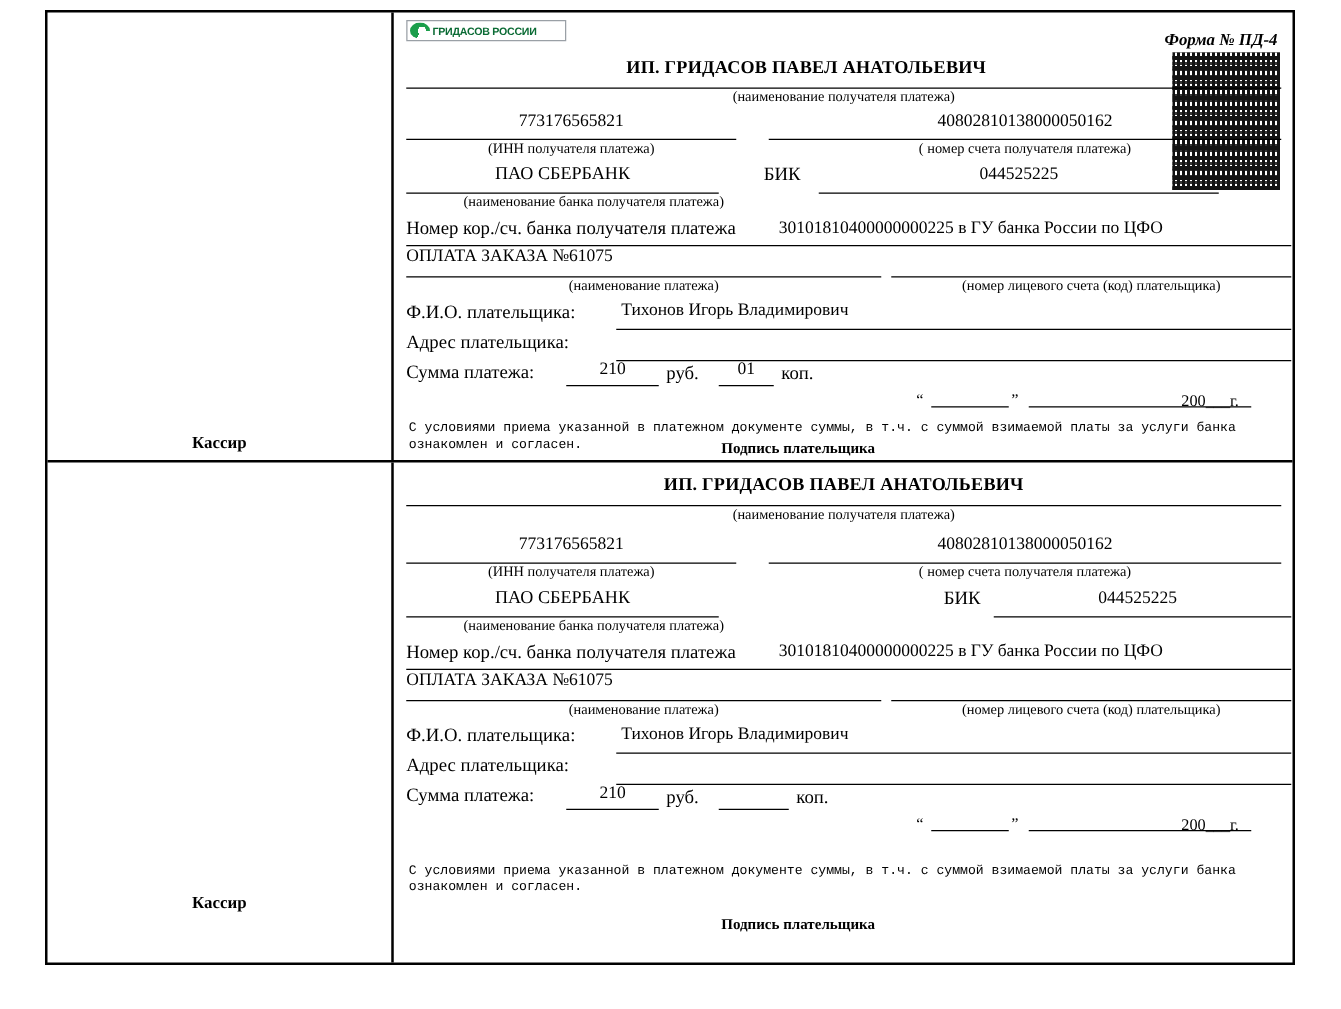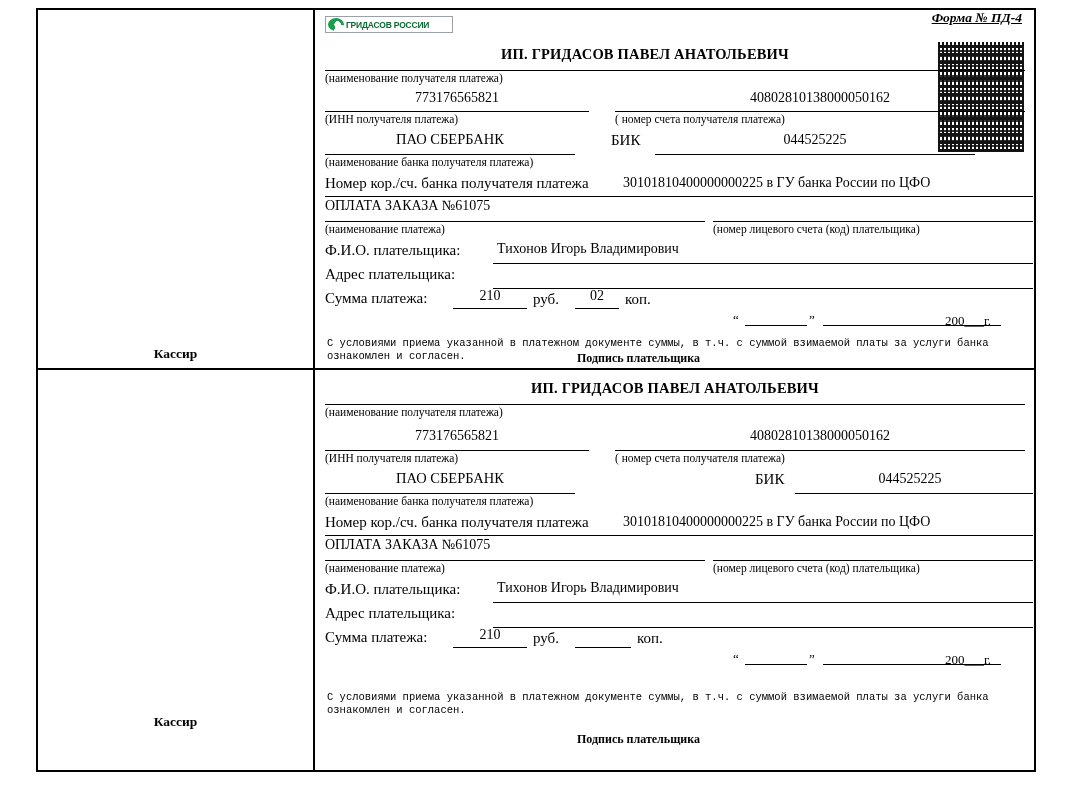--- a/index.html
+++ b/index.html
@@ -92,25 +92,24 @@
     font-weight: bold;
     color: #0b6b35;
     letter-spacing: -0.2px;
     margin-left: 2px;
     white-space: nowrap;
   }
 
   .form-no {
     position: absolute;
     right: 12px;
-    top: 0;
+    top: 14px;
     font-weight: bold;
     font-style: italic;
     font-size: 13.5px;
-    text-decoration: underline;
   }
 
   
   .qr {
     position: absolute;
     right: 10px;
     top: 32px;
     width: 86px;
     height: 110px;
     background-color: #ffffff;
@@ -131,21 +130,21 @@
   }
 
   .rule {
     position: absolute;
     border-bottom: 1px solid #000;
     height: 0;
   }
   .cap {
     position: absolute;
     font-size: 11.5px;
-    text-align: left;
+    text-align: center;
   }
   .val {
     position: absolute;
     font-size: 14px;
   }
   .val-c {
     position: absolute;
     font-size: 14px;
     text-align: center;
   }
@@ -225,21 +224,21 @@
         <div class="rule" style="left:178px; top:253px; width:540px;"></div>
 
         <div class="lbl" style="left:10px; top:256px;">Адрес плательщика:</div>
         <div class="val" style="left:182px; top:256px;"></div>
         <div class="rule" style="left:178px; top:278px; width:540px;"></div>
 
         <div class="lbl" style="left:10px; top:280px;">Сумма платежа:</div>
         <div class="val-c" style="left:140px; top:278px; width:70px;">210</div>
         <div class="rule" style="left:138px; top:298px; width:74px;"></div>
         <div class="lbl" style="left:218px; top:281px;">руб.</div>
-        <div class="val-c" style="left:262px; top:278px; width:40px;">02</div>
+        <div class="val-c" style="left:262px; top:278px; width:40px;">01</div>
         <div class="rule" style="left:260px; top:298px; width:44px;"></div>
         <div class="lbl" style="left:310px; top:281px;">коп.</div>
 
         <div class="quote-line" style="left:418px; top:302px;">“</div>
         <div class="rule" style="left:430px; top:315px; width:62px;"></div>
         <div class="quote-line" style="left:494px; top:302px;">”</div>
         <div class="rule" style="left:508px; top:315px; width:178px;"></div>
         <div class="quote-line" style="left:630px; top:303px;">200___г.</div>
 
         <div class="small-note" style="left:12px; top:327px; width:680px;">

